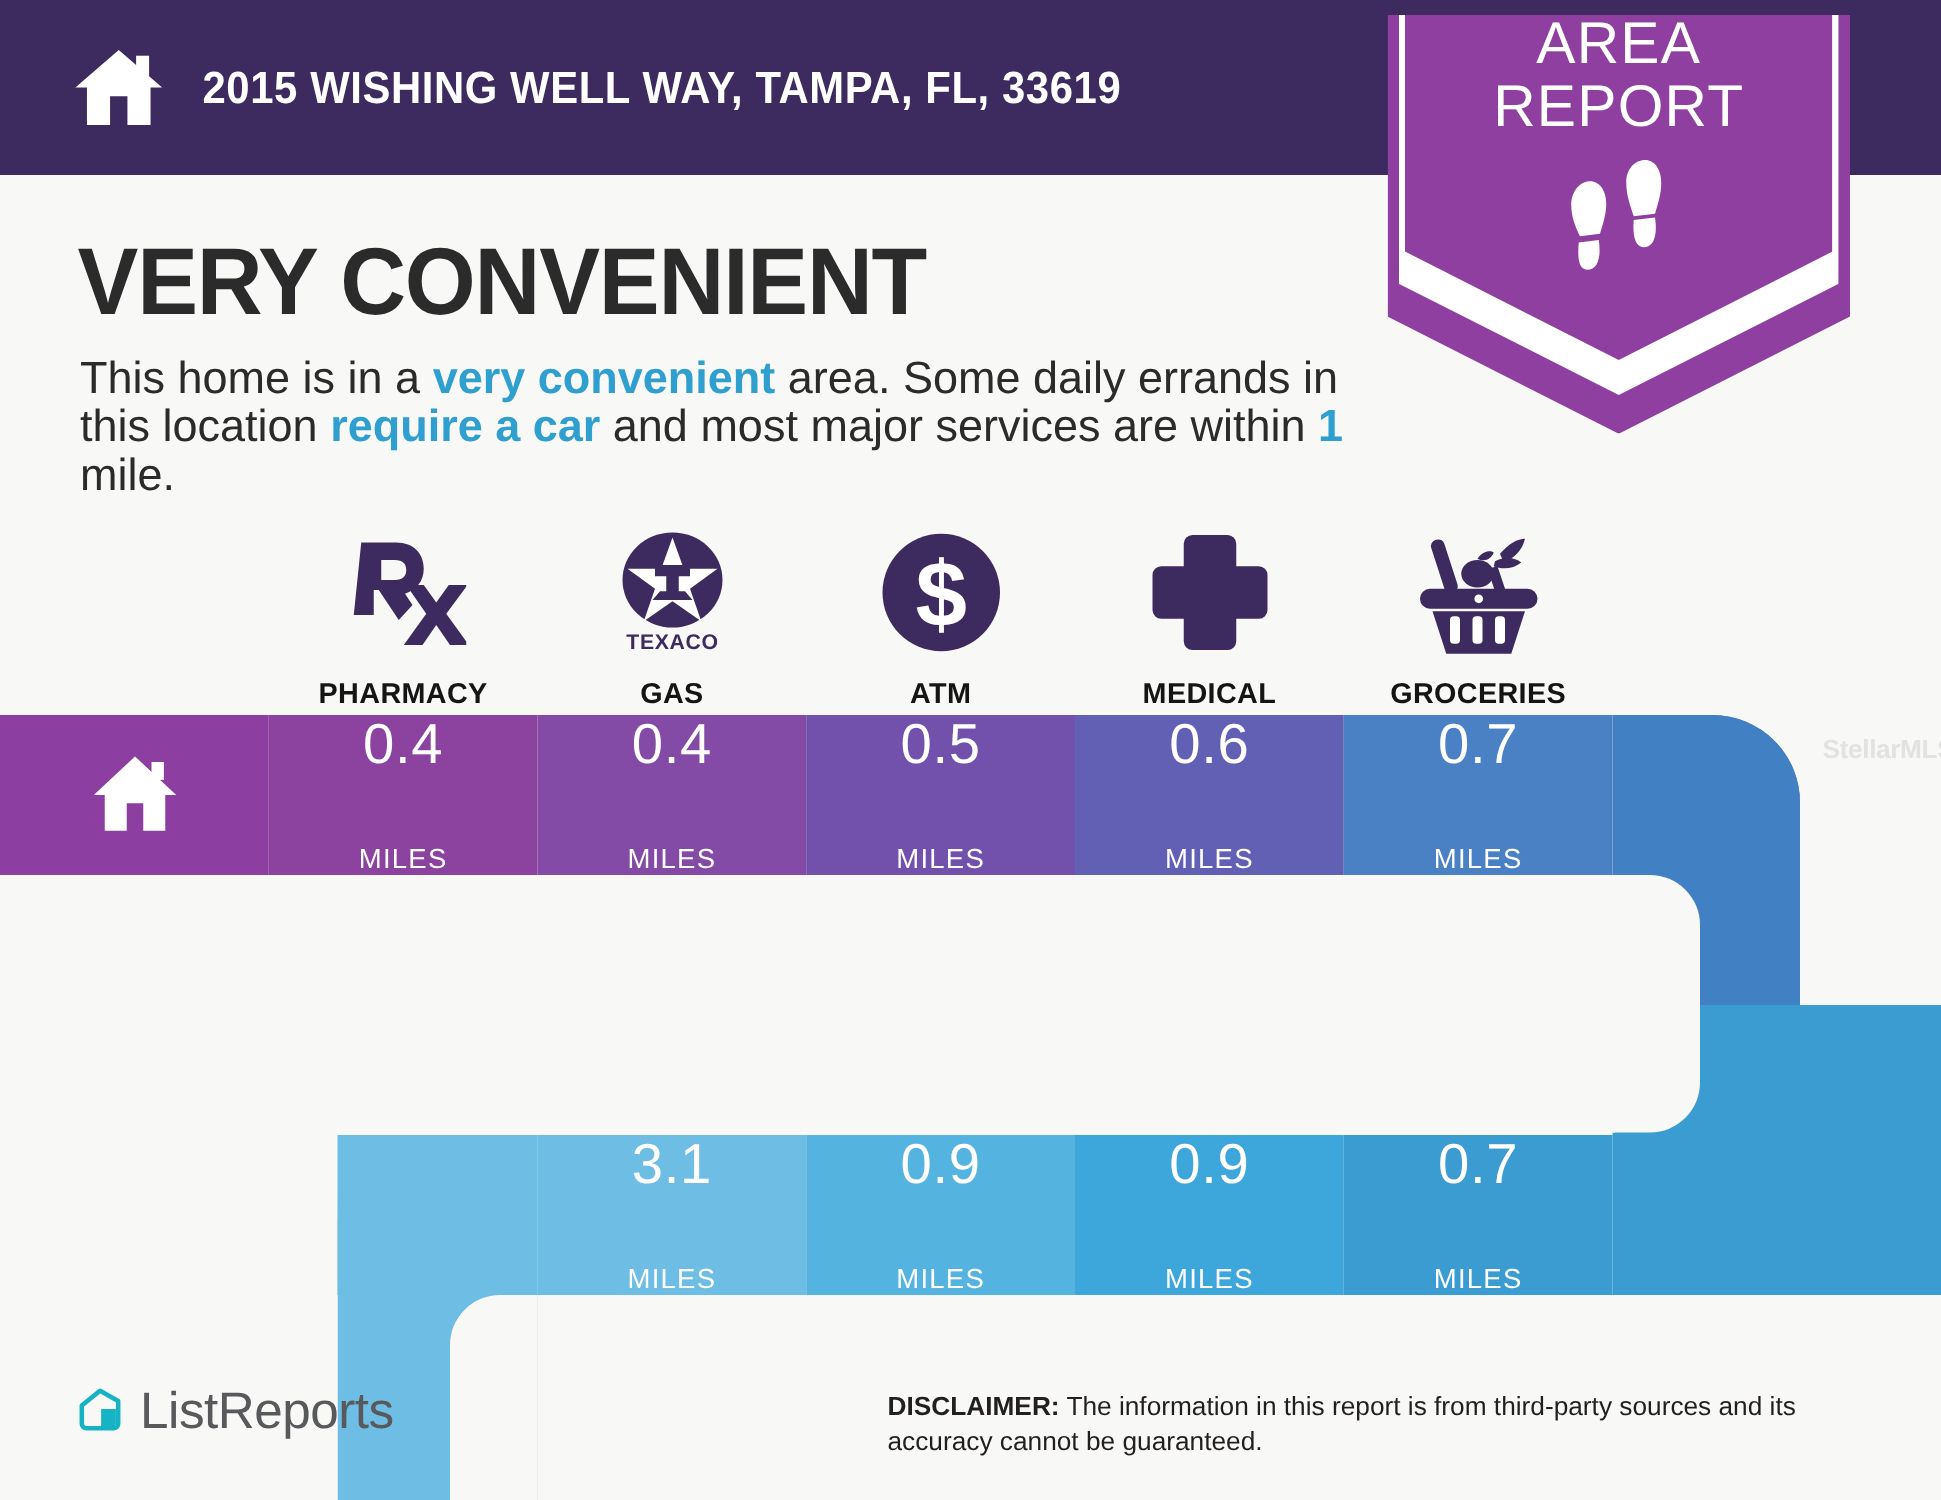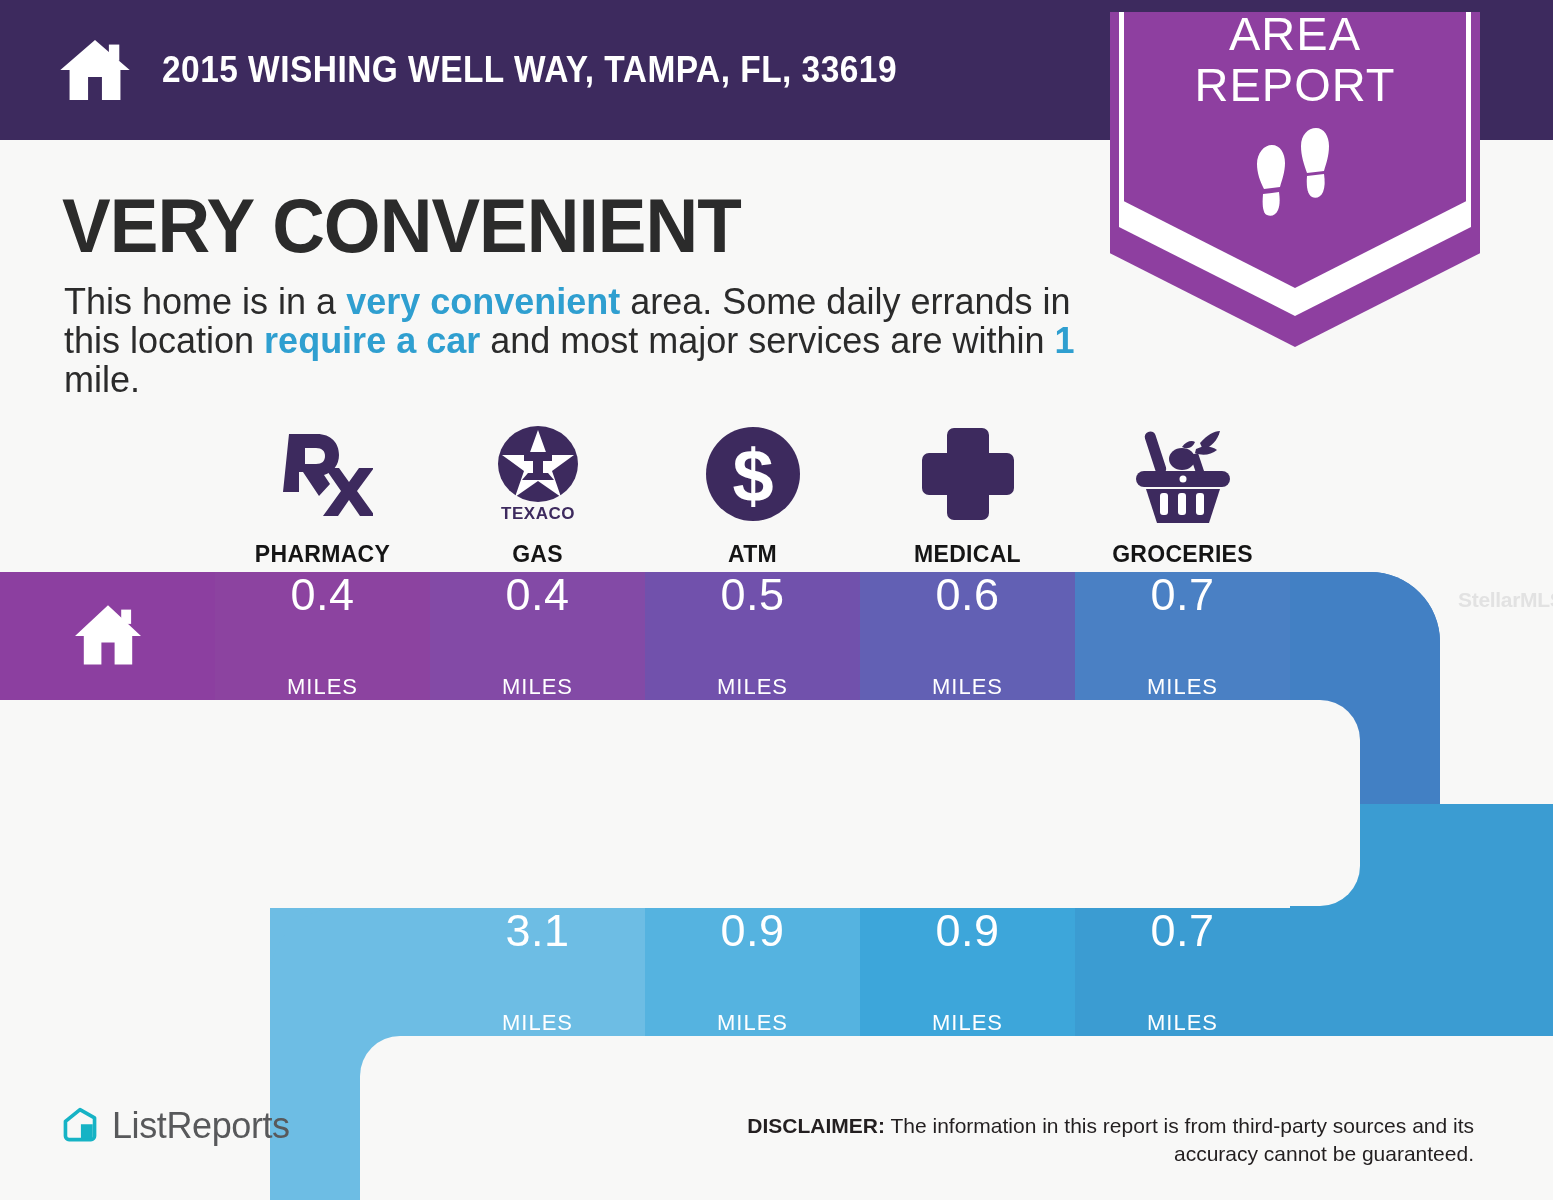--- a/index.html
+++ b/index.html
@@ -106,25 +106,25 @@
   
   .watermark {
     position: absolute; left: 1458px; top: 588px;
     font-size: 21px; color: #e2e2e2; font-weight: 700; letter-spacing: -0.3px;
   }
 
   
   .logo { position: absolute; left: 60px; top: 1105px; display: flex; align-items: center; }
   .logo-mark { width: 40px; height: 40px; }
   .logo-text {
-    margin-left: 12px; font-size: 36px; color: #58595b; font-weight: 400; letter-spacing: -0.4px;
+    margin-left: 12px; font-size: 41px; color: #58595b; font-weight: 400; letter-spacing: -0.4px;
   }
   .disclaimer {
-    position: absolute; left: 664px; top: 1112px; width: 810px;
-    font-size: 21px; line-height: 28px; color: #231f20; text-align: right;
+    position: absolute; left: 710px; top: 1112px; width: 810px;
+    font-size: 21px; line-height: 28px; color: #231f20;
   }
   .disclaimer b { font-weight: 700; }
 </style>
 </head>
 <body>
 
 <div class="page">
 
   <div class="header">
     <svg class="header-home" viewBox="0 0 64 64">

